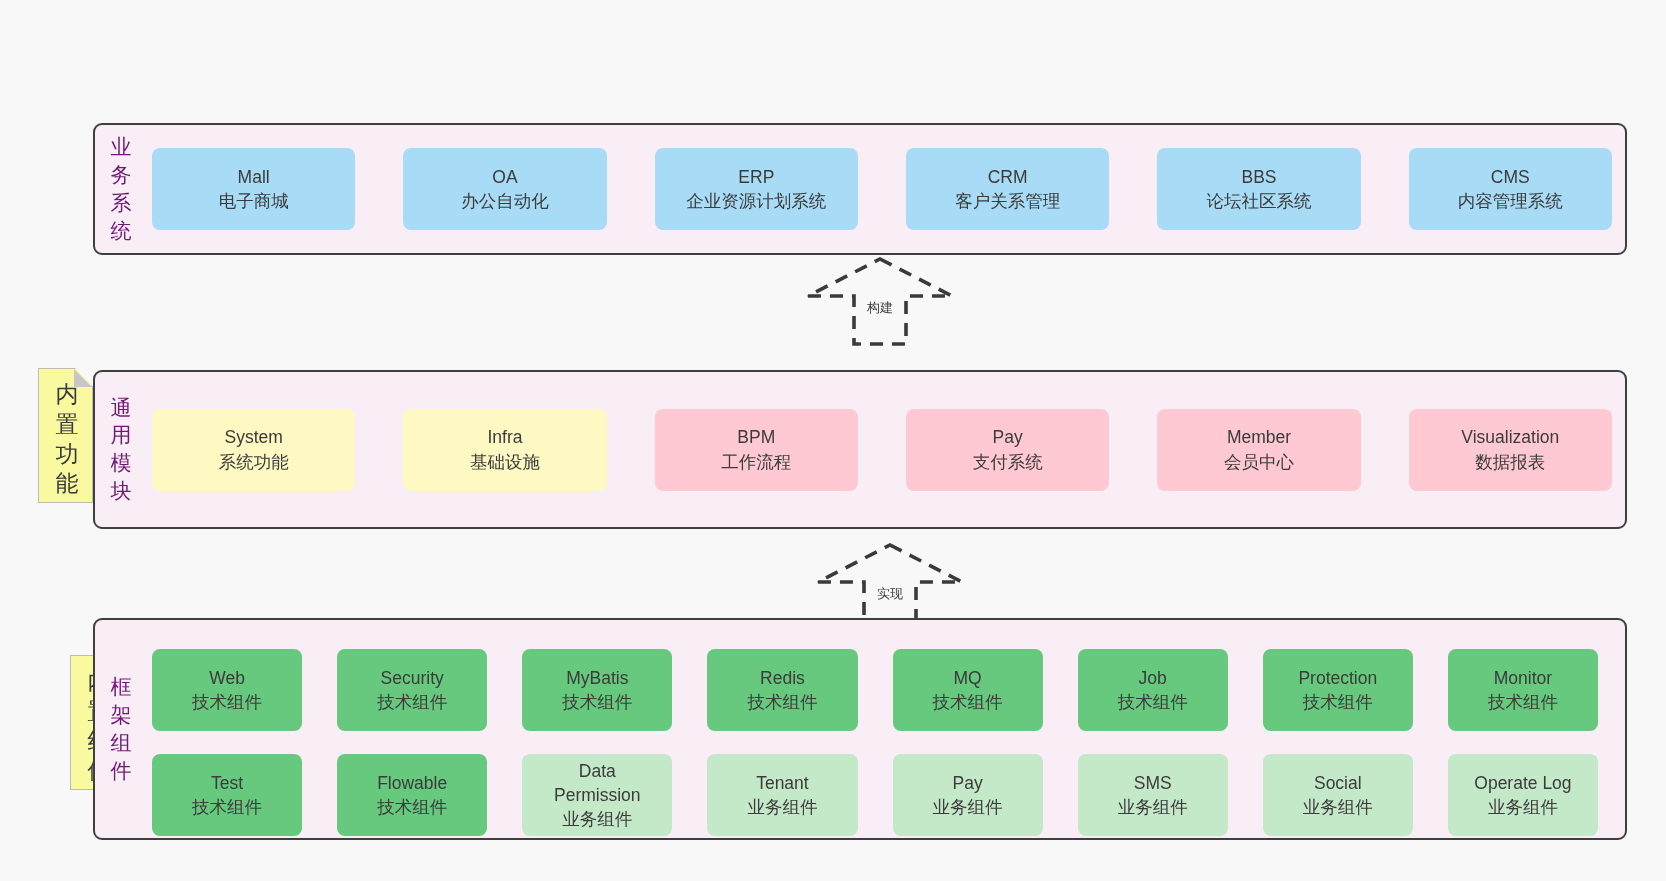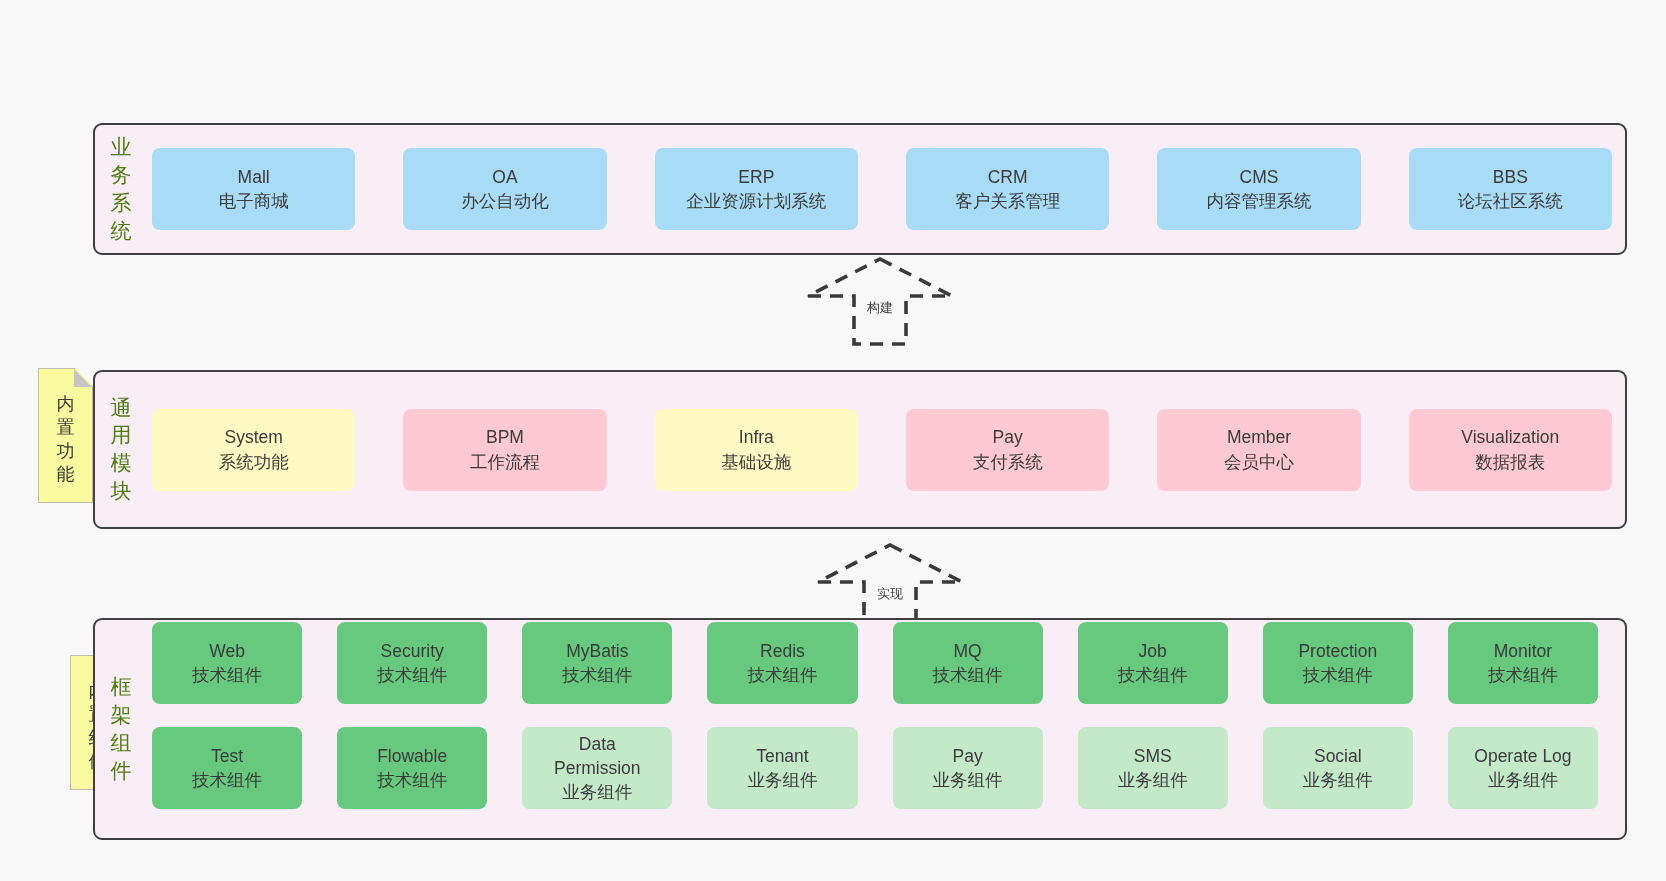--- a/index.html
+++ b/index.html
@@ -14,29 +14,29 @@
     background:#f9edf6;border:2px solid #3f3f3f;border-radius:9px;
     box-sizing:border-box;
   }
   #panel-business{top:123px;height:132px;}
   #panel-modules{top:370px;height:159px;}
   #panel-components{top:618px;height:222px;}
 
   .layer-label{
     position:absolute;left:13px;top:50%;transform:translateY(-50%);
     width:26px;font-size:21px;line-height:1.33;text-align:center;
-    word-break:break-all;color:#4d7c0f;
+    word-break:break-all;color:#701a75;
   }
   .boxes{
     position:absolute;left:57px;right:13px;top:0;height:100%;
     display:flex;align-items:center;gap:48px;
   }
   .rows{
     position:absolute;left:57px;right:27px;top:2px;bottom:2px;
-    display:flex;flex-direction:column;justify-content:flex-start;gap:23px;
+    display:flex;flex-direction:column;justify-content:flex-end;gap:23px;
   }
   .row{display:flex;gap:35px;}
   .box{
     flex:1;height:82px;border-radius:8px;box-sizing:border-box;
     display:flex;flex-direction:column;align-items:center;justify-content:center;
     text-align:center;font-size:17.5px;line-height:1.38;padding:0 18px;
   }
   .b-blue{background:#a8dbf5;}
   .b-red{background:#fef9c3;}
   .b-pink{background:#fec9d3;}
@@ -49,21 +49,21 @@
     clip-path:polygon(0 0,calc(100% - 18px) 0,100% 18px,100% 100%,0 100%);
     display:flex;align-items:center;justify-content:center;
   }
   #sticky-features{top:368px;}
   #sticky-components{top:655px;margin-left:32px;}
   .fold{
     position:absolute;top:0;right:0;width:18px;height:18px;
     background:#c6c6c6;clip-path:polygon(0 0,100% 100%,0 100%);
   }
   .sticky-text{
-    width:20px;font-size:18px;line-height:1.3;text-align:center;
+    width:20px;font-size:23px;line-height:1.3;text-align:center;
     word-break:break-all;color:#3a3a3a;position:relative;top:4px;
   }
 
   .arrow{position:absolute;width:150px;height:92px;}
   #arrow-build{left:805px;top:256px;}
   #arrow-implement{left:815px;top:542px;}
   .arrow svg{position:absolute;left:0;top:0;}
   .arrow-label{
     position:absolute;left:50%;top:52px;transform:translate(-50%,-50%);
     background:#f8f8f8;padding:1px 4px;font-size:13px;color:#3a3a3a;
@@ -86,26 +86,26 @@
     </div>
     <div class="box b-blue">
       <div>ERP</div>
       <div>企业资源计划系统</div>
     </div>
     <div class="box b-blue">
       <div>CRM</div>
       <div>客户关系管理</div>
     </div>
     <div class="box b-blue">
+      <div>BBS</div>
+      <div>论坛社区系统</div>
+    </div>
+    <div class="box b-blue">
       <div>CMS</div>
       <div>内容管理系统</div>
-    </div>
-    <div class="box b-blue">
-      <div>BBS</div>
-      <div>论坛社区系统</div>
     </div>
   </div>
 </div>
 
 <div class="arrow" id="arrow-build">
   <svg width="150" height="92" viewBox="0 0 150 92">
     <polygon points="75,3 147,40 101,40 101,88 49,88 49,40 3,40" fill="none" stroke="#3a3a3a" stroke-width="3.6" stroke-dasharray="13 9" stroke-linejoin="miter"></polygon>
   </svg>
   <div class="arrow-label">构建</div>
 </div>
@@ -114,27 +114,27 @@
   <div class="fold"></div>
   <div class="sticky-text">内置功能</div>
 </div>
 <div class="panel" id="panel-modules">
   <div class="layer-label">通用模块</div>
   <div class="boxes">
     <div class="box b-red">
       <div>System</div>
       <div>系统功能</div>
     </div>
-    <div class="box b-pink">
-      <div>BPM</div>
-      <div>工作流程</div>
-    </div>
     <div class="box b-red">
       <div>Infra</div>
       <div>基础设施</div>
+    </div>
+    <div class="box b-pink">
+      <div>BPM</div>
+      <div>工作流程</div>
     </div>
     <div class="box b-pink">
       <div>Pay</div>
       <div>支付系统</div>
     </div>
     <div class="box b-pink">
       <div>Member</div>
       <div>会员中心</div>
     </div>
     <div class="box b-pink">

